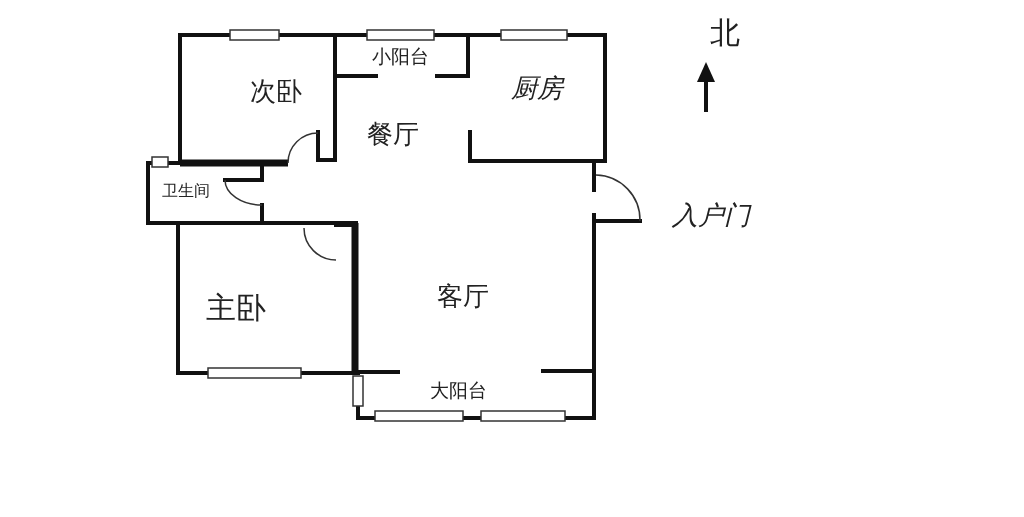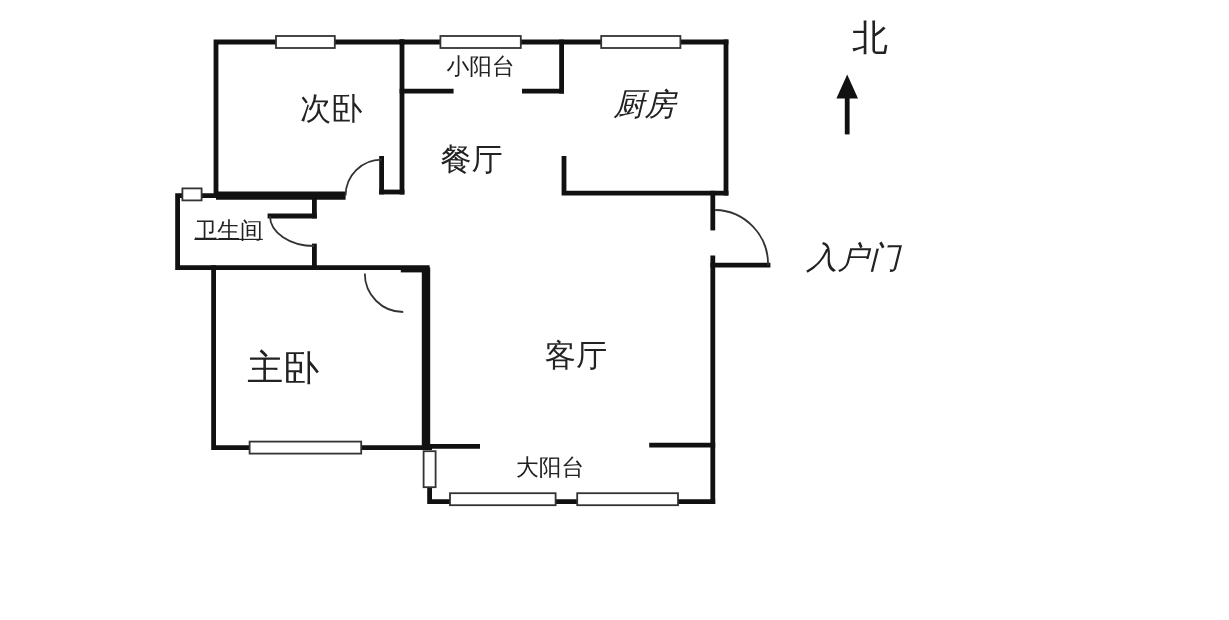--- a/index.html
+++ b/index.html
@@ -6,21 +6,21 @@
     body { width: 1024px; height: 517px; overflow: hidden; position: relative; font-family: "DejaVu Sans", sans-serif; }
     #plan { position: absolute; left: 0; top: 0; width: 1024px; height: 517px; }
     .wall { stroke: #111; stroke-width: 4; fill: none; stroke-linecap: square; }
     .wall-thick { stroke: #111; stroke-width: 7; fill: none; }
     .win { fill: #fff; stroke: #333; stroke-width: 1.5; }
     .door-arc { stroke: #333; stroke-width: 1.5; fill: none; }
     .lbl { position: absolute; color: #222; white-space: nowrap; line-height: 1; }
     .lbl-lg { font-size: 30px; }
     .lbl-md { font-size: 26px; }
     .lbl-sm { font-size: 19px; }
-    .lbl-xs { font-size: 19px; text-decoration: underline; }
+    .lbl-xs { font-size: 16px; }
   </style>
 </head>
 <body>
 
 <svg id="plan" viewBox="0 0 1024 517" xmlns="http://www.w3.org/2000/svg">
 
   <g>
     <polyline class="wall" points="180,160 180,35 335,35"></polyline>
     <line class="wall" x1="335" y1="35" x2="335" y2="160"></line>
     <line class="wall" x1="318" y1="132" x2="318" y2="160"></line>
@@ -88,15 +88,15 @@
   </g>
 </svg>
 
 <div class="lbl lbl-lg" style="left:710px;top:18px;">北</div>
 <div class="lbl lbl-md" style="left:214px;top:78px;margin-left:36px;">次卧</div>
 <div class="lbl lbl-sm" style="left:372px;top:47px;">小阳台</div>
 <div class="lbl lbl-md" style="left:367px;top:86px;margin-top:35px;">餐厅</div>
 <div class="lbl lbl-md" style="left:511px;top:75px;font-style:italic;">厨房</div>
 <div class="lbl lbl-xs" style="left:162px;top:183px;">卫生间</div>
 <div class="lbl lbl-lg" style="left:206px;top:293px;">主卧</div>
-<div class="lbl lbl-md" style="left:454px;top:284px;font-family:Liberation Serif, serif;">客厅</div>
+<div class="lbl lbl-md" style="left:437px;top:284px;font-family:Liberation Serif, serif;">客厅</div>
 <div class="lbl lbl-sm" style="left:430px;top:381px;">大阳台</div>
 <div class="lbl lbl-md" style="left:672px;top:202px;font-style:italic;">入户门</div>
 
 </body></html>

